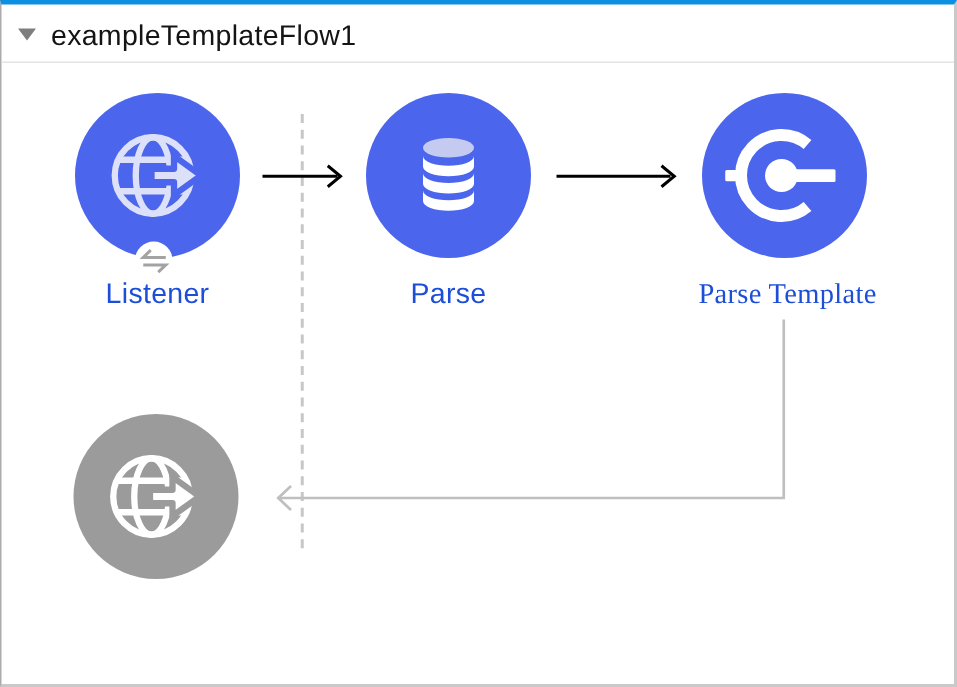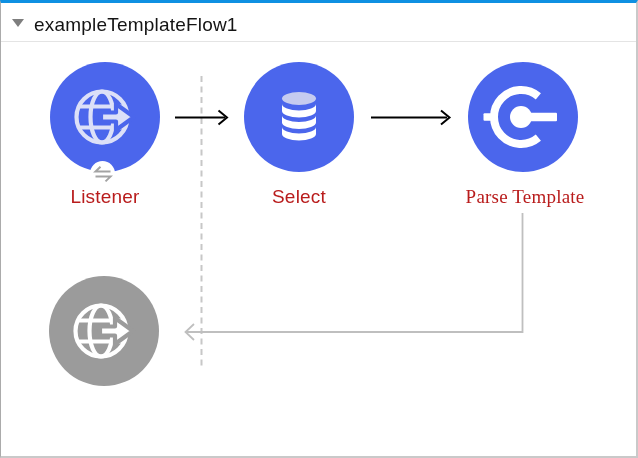--- a/index.html
+++ b/index.html
@@ -25,21 +25,21 @@
   .title-sep{position:absolute;left:0;top:38px;width:100%;height:1px;background:#e4e4e4;}
   .wires{position:absolute;left:0;top:0;pointer-events:none;}
   .node{
     position:absolute;width:110px;height:110px;border-radius:50%;
     display:flex;align-items:center;justify-content:center;
   }
   .node.blue{background:#4b66ec;}
   .node.gray{background:#9b9b9b;}
   .node-label{
     position:absolute;transform:translateX(-50%);top:183px;
-    font-size:19px;line-height:22px;color:#b91c1c;white-space:nowrap;letter-spacing:0.2px;
+    font-size:19px;line-height:22px;color:#1d4ed8;white-space:nowrap;letter-spacing:0.2px;
   }
   .badge{
     position:absolute;left:40px;top:99px;width:25px;height:25px;border-radius:50%;
     background:#ffffff;display:flex;align-items:center;justify-content:center;
   }
   .shift-r{transform:translateX(8px);}
   .shift-l{transform:translateX(-2px);}
   .error-row{position:absolute;left:0;top:408px;width:100%;height:44px;}
 </style>
 </head>
@@ -91,21 +91,21 @@
   <div class="node-label" style="left:104px;">Listener</div>
 
   <div class="node blue" style="left:243px;top:59px;">
     <svg width="48" height="58" viewBox="0 0 48 58">
       <ellipse cx="24" cy="10.5" rx="17" ry="6.5" fill="#c5cbf0"></ellipse>
       <path d="M7 16 a17 6.5 0 0 0 34 0 v7 a17 6.5 0 0 1 -34 0 z" fill="#ffffff"></path>
       <path d="M7 27.5 a17 6.5 0 0 0 34 0 v7 a17 6.5 0 0 1 -34 0 z" fill="#ffffff"></path>
       <path d="M7 39 a17 6.5 0 0 0 34 0 v7 a17 6.5 0 0 1 -34 0 z" fill="#ffffff"></path>
     </svg>
   </div>
-  <div class="node-label" style="left:298px;">Select</div>
+  <div class="node-label" style="left:298px;">Parse</div>
 
   <div class="node blue" style="left:467px;top:59px;">
     <svg class="shift-l" width="80" height="72" viewBox="0 0 80 72">
       <path d="M57.36 15.32 A27 27 0 1 0 57.36 56.68" stroke="#ffffff" stroke-width="8" fill="none"></path>
       <circle cx="40" cy="36" r="11" fill="#ffffff"></circle>
       <rect x="47" y="31.75" width="29" height="8.5" rx="1" fill="#ffffff"></rect>
       <rect x="2.5" y="32.25" width="9" height="7.5" rx="1" fill="#ffffff"></rect>
     </svg>
   </div>
   <div class="node-label" style="left:524px;font-family:Liberation Serif, serif;">Parse Template</div>

